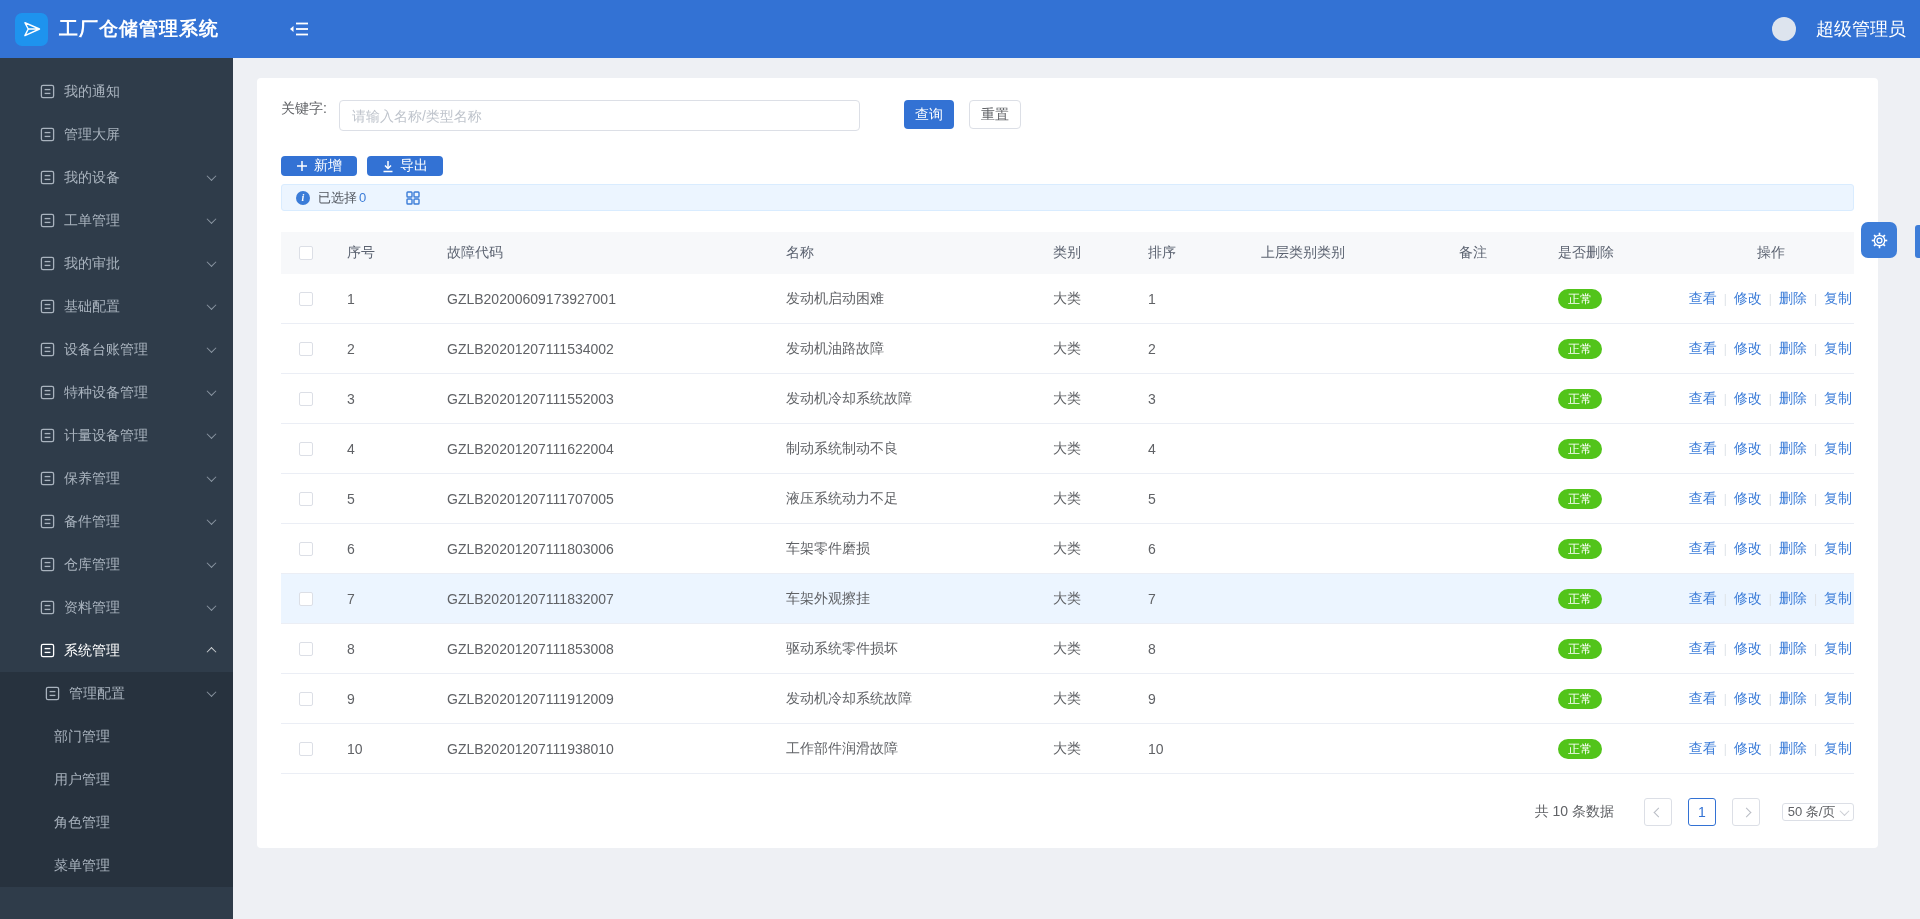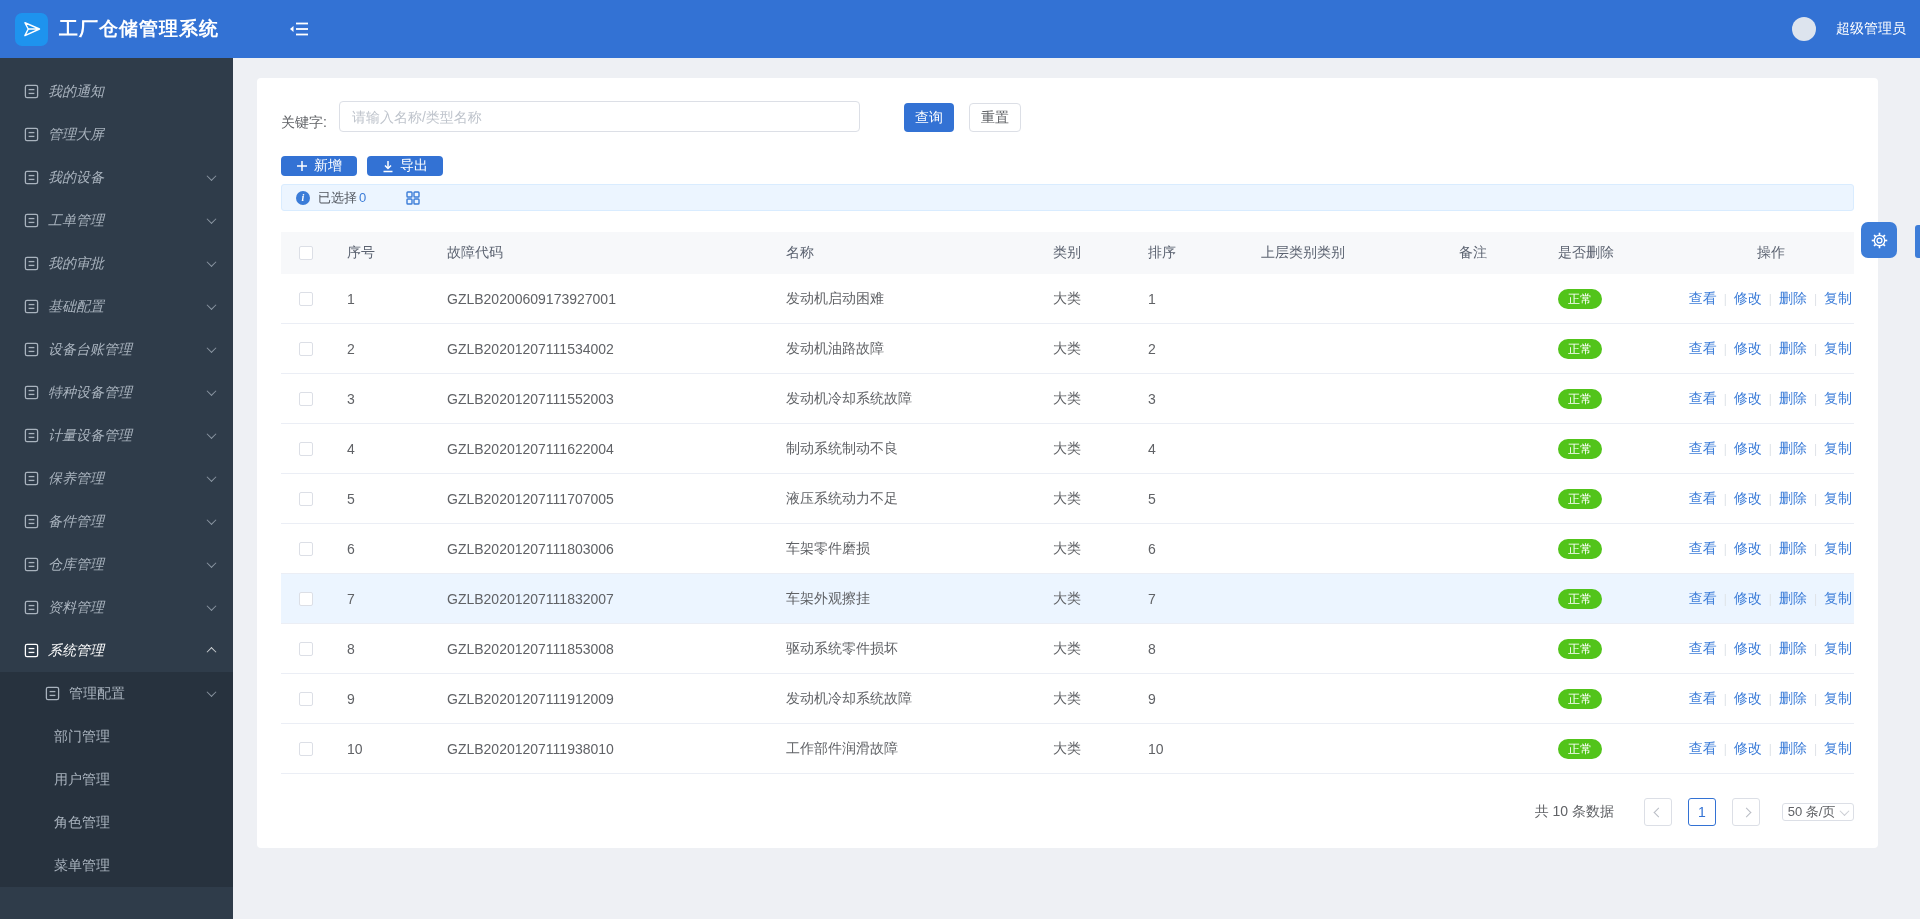--- a/index.html
+++ b/index.html
@@ -19,41 +19,41 @@
   html,body{width:1920px;height:919px;overflow:hidden;}
   body{font-family:"Liberation Sans","DejaVu Sans",sans-serif;font-size:14px;color:#606266;background:var(--main-bg);}
 
   
   .header{position:fixed;top:0;left:0;width:1920px;height:58px;background:var(--header-bg);display:flex;align-items:center;z-index:30;}
   .logo-box{width:33px;height:33px;margin-left:15px;background:var(--logo-bg);border-radius:7px;display:flex;align-items:center;justify-content:center;}
   .app-title{color:#fff;font-size:19px;font-weight:bold;margin-left:11px;letter-spacing:1px;}
   .fold-btn{margin-left:70px;display:flex;align-items:center;cursor:pointer;}
   .header-right{margin-left:auto;display:flex;align-items:center;margin-right:14px;}
   .avatar{width:24px;height:24px;border-radius:50%;background:#dde4ee;}
-  .user-name{color:#fff;font-size:14px;margin-left:20px;}
+  .user-name{color:#fff;font-size:18px;margin-left:20px;}
 
   
   .sidebar{position:fixed;top:58px;left:0;bottom:0;width:233px;background:var(--sidebar-bg);padding-top:12px;overflow:hidden;z-index:20;}
-  .side-item{height:43px;display:flex;align-items:center;padding-left:24px;padding-right:18px;color:var(--sidebar-text);cursor:pointer;font-style:italic;}
+  .side-item{height:43px;display:flex;align-items:center;padding-left:40px;padding-right:18px;color:var(--sidebar-text);cursor:pointer;}
   .side-item .mi{flex:0 0 auto;}
   .side-label{margin-left:9px;flex:1 1 auto;white-space:nowrap;overflow:hidden;}
   .side-item.active{color:#fff;}
   .chev{width:7px;height:7px;border-right:1.4px solid currentColor;border-bottom:1.4px solid currentColor;flex:0 0 auto;opacity:.75;}
   .chev.down{transform:rotate(45deg) translate(-1px,-1px);}
   .chev.up{transform:rotate(-135deg) translate(-1px,-1px);}
   .submenu{background:var(--submenu-bg);}
   .side-sub{height:43px;display:flex;align-items:center;padding-left:45px;padding-right:18px;color:var(--sidebar-text);cursor:pointer;}
   .mi{width:15px;height:15px;fill:none;stroke:currentColor;stroke-width:1.2;}
 
   
   .main{position:absolute;top:58px;left:233px;right:0;bottom:0;background:var(--main-bg);}
   .card{margin:20px 42px 0 24px;background:#fff;border-radius:4px;padding:22px 24px 21px 24px;}
 
   
-  .search-row{display:flex;align-items:flex-end;height:32px;margin-bottom:20px;}
+  .search-row{display:flex;align-items:flex-start;height:32px;margin-bottom:20px;}
   .search-label{color:#606266;margin-right:12px;}
   .search-input{width:521px;height:31px;border:1px solid #dcdfe6;border-radius:4px;padding:0 12px;font-size:14px;color:#606266;outline:none;font-family:inherit;}
   .search-input::placeholder{color:#bfc4cc;}
   .btn{height:29px;border-radius:4px;font-size:14px;display:inline-flex;align-items:center;justify-content:center;cursor:pointer;border:1px solid transparent;font-family:inherit;}
   .btn-primary{background:var(--primary);color:#fff;}
   .btn-plain{background:#fff;color:#606266;border-color:#dcdfe6;}
   .btn-query{width:50px;margin-left:44px;}
   .btn-reset{width:52px;margin-left:15px;}
 
   

